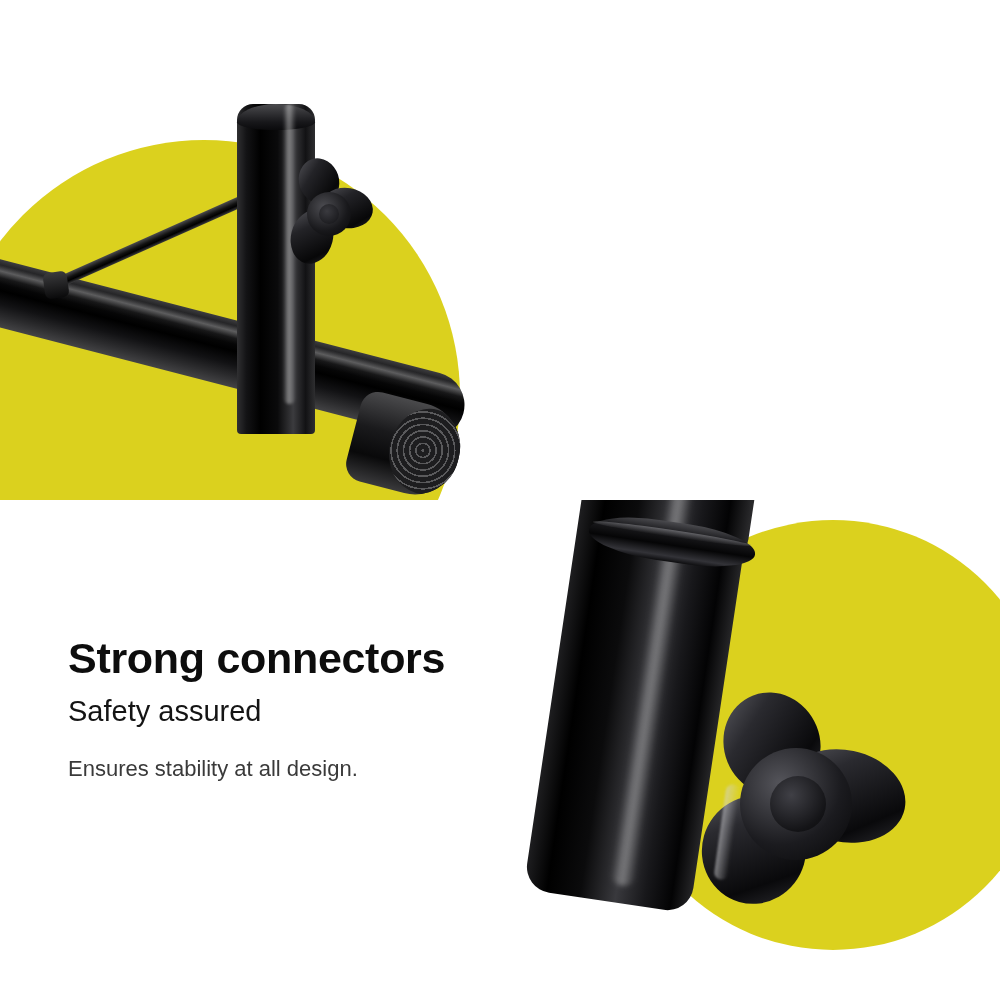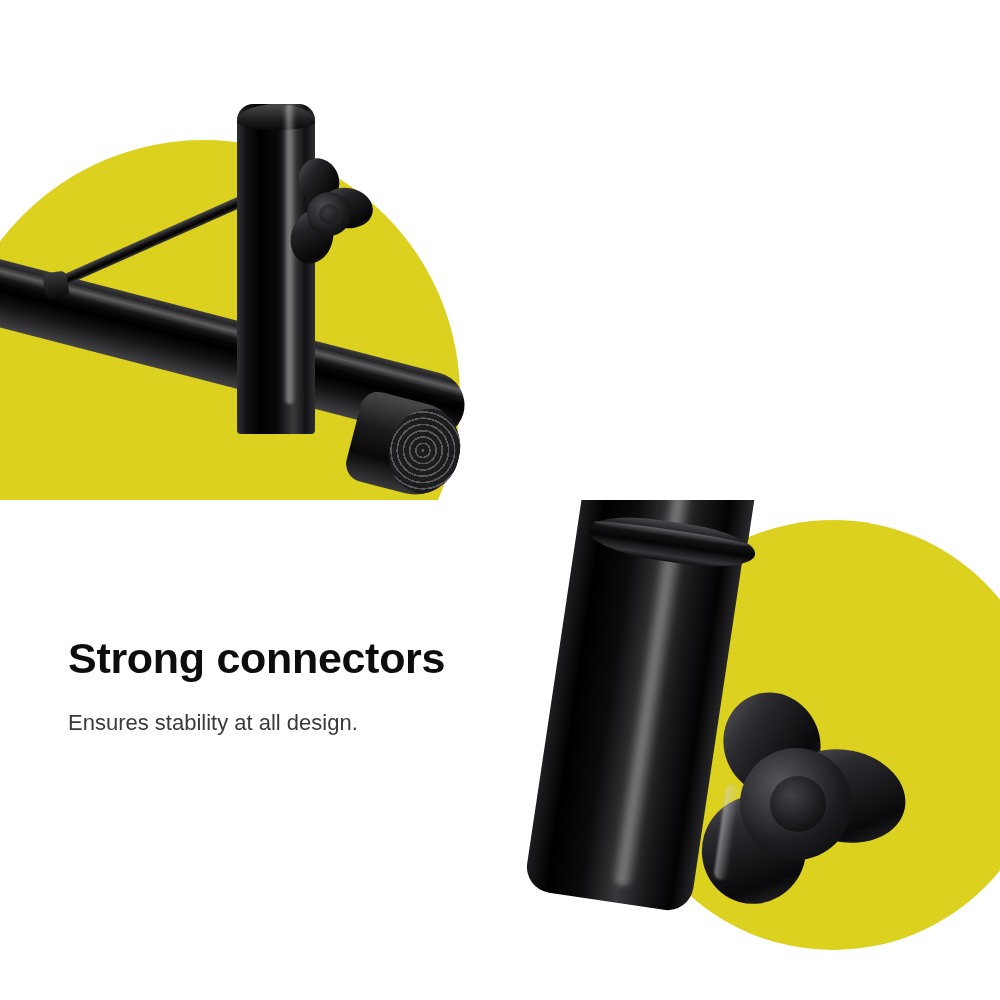--- a/index.html
+++ b/index.html
@@ -341,20 +341,21 @@
         <div class="hub-dot"></div>
       </div>
 
     </div>
   </div>
 
 
   <div class="panel" id="panel-text-connectors">
     <div class="text-block" id="text-connectors-block">
       <div class="heading">Strong connectors</div>
+      <div class="subheading">Safety assured</div>
       <div class="body">Ensures stability at all design.</div>
     </div>
   </div>
 
   <div class="panel" id="panel-photo-connectors">
     <div class="photo-stage">
 
       <div class="yellow-circle" id="br-circle" style="background: rgb(219, 209, 30);"></div>
 
       <div id="br-tube-upper"></div>

